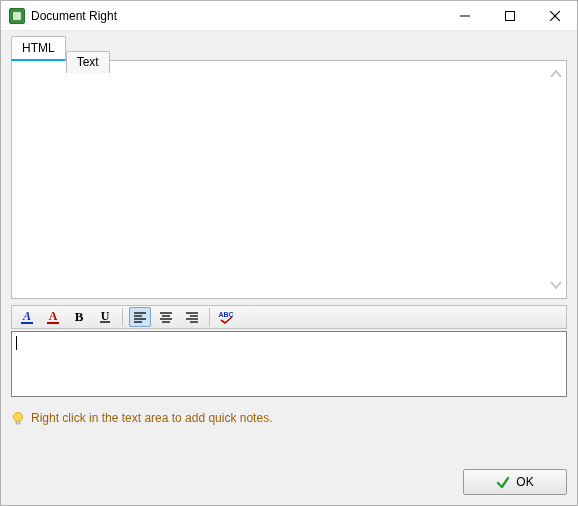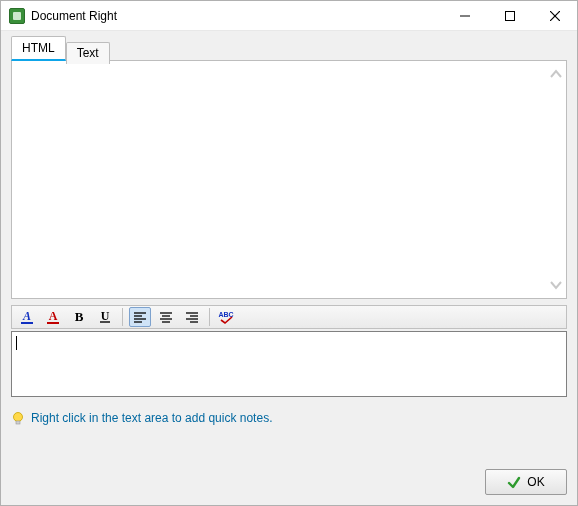--- a/index.html
+++ b/index.html
@@ -78,21 +78,21 @@
   }
   .tab {
     border: 1px solid #bdbdbd;
     border-bottom: none;
     background: #f7f7f7;
     padding: 3px 10px 4px 10px;
     margin-right: 0;
     font-size: 12px;
     border-radius: 2px 2px 0 0;
     position: relative;
-    top: 3px;
+    top: 12px;
   }
   .tab.active {
     background: #fff;
     border-bottom: 2px solid #0ea5e9;
     top: 0;
     padding-top: 4px;
   }
   .notes-view {
     flex: 1;
     background: #fff;
@@ -157,35 +157,35 @@
     top: 4px;
     width: 1px;
     height: 14px;
     background: #000;
   }
   .hint-row {
     margin-top: 14px;
     display: flex;
     align-items: center;
     gap: 6px;
-    color: #0369a1;
+    color: #a16207;
     font-size: 12px;
   }
   .bulb {
     width: 14px;
     height: 14px;
   }
   .button-row {
     margin-top: auto;
     display: flex;
     justify-content: flex-end;
     padding-top: 10px;
   }
   .ok-btn {
-    width: 82px;
+    width: 104px;
     height: 26px;
     background: linear-gradient(#fafafa, #e4e4e4);
     border: 1px solid #9a9a9a;
     border-radius: 2px;
     display: flex;
     align-items: center;
     justify-content: center;
     gap: 6px;
     font-size: 12px;
   }

